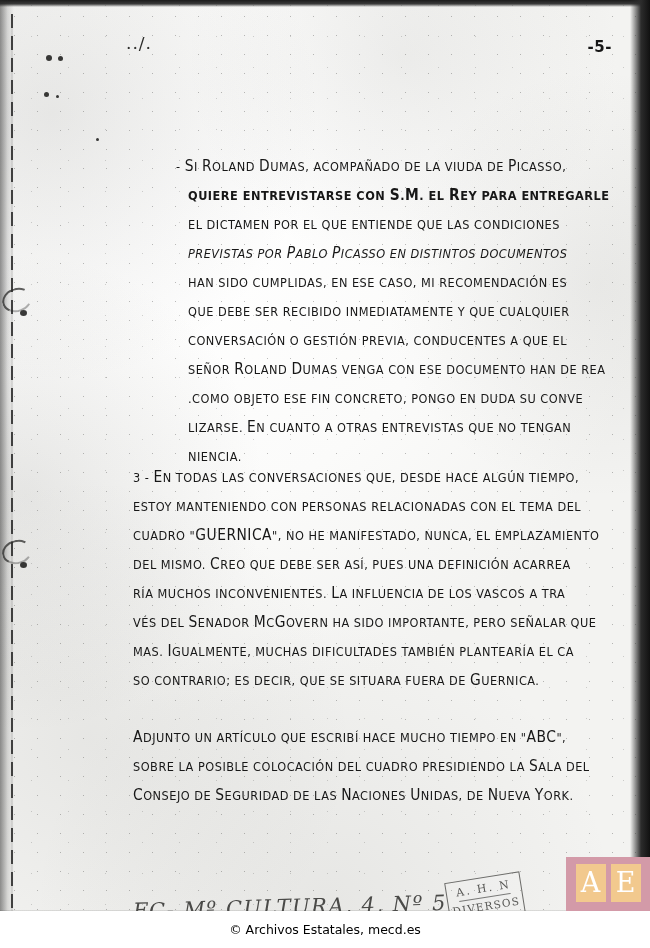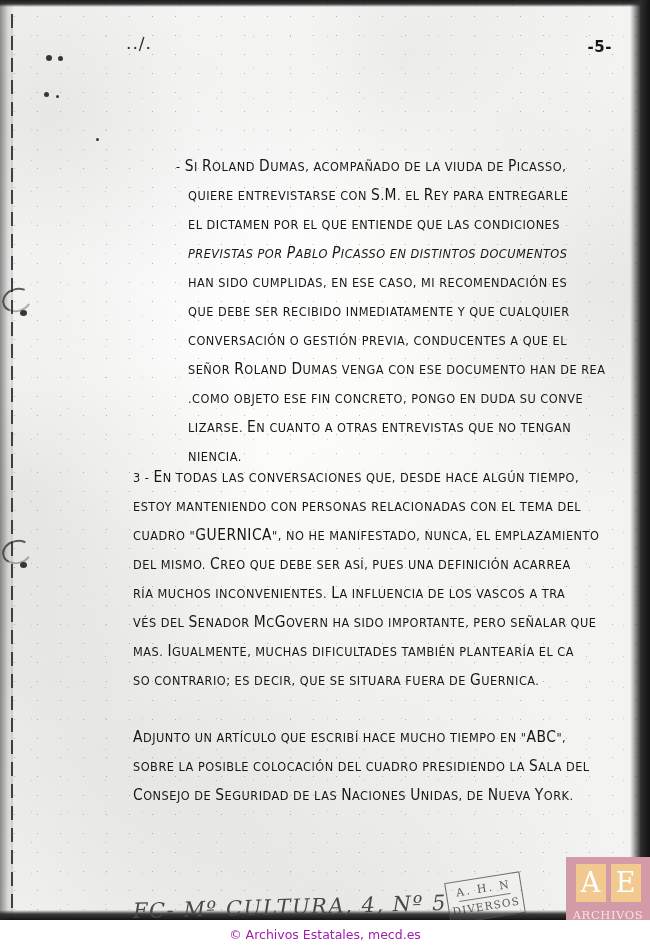--- a/index.html
+++ b/index.html
@@ -227,23 +227,23 @@
     left: 6px;
     color: #d8b36a;
     font-size: 9px;
     letter-spacing: 1px;
   }
 
   
   .footer {
     position: absolute;
     left: 0; bottom: 0;
-    width: 650px; height: 28px;
+    width: 650px; height: 37px;
     background: #ffffff;
-    color: #a21caf;
+    color: #000000;
     font-family: "DejaVu Sans", sans-serif;
     font-size: 12.5px;
     display: flex;
     align-items: center;
     justify-content: center;
   }
 </style>
 </head>
 <body>
 
@@ -268,21 +268,21 @@
   <div class="blot b5"></div>
   <div class="blot b6"></div>
   <div class="blot b7"></div>
 
   <div class="corner-mark">../.</div>
   <div class="page-num">-5-</div>
 
   <div id="body-text">
       <div class="para" style="left: 188px; top: 152px;">
         <div class="typed line" style="position: relative; left: -12px;"><span>- </span><span class="sc">S</span><span>i </span><span class="sc">R</span><span>oland </span><span class="sc">D</span><span>umas, acompañado de la viuda de </span><span class="sc">P</span><span>icasso,</span></div>
-        <div class="typed line" style="position: relative; left: 0px;"><span>quiere entrevistarse con </span><span class="sc">S</span><span>.</span><span class="sc">M</span><span>. el </span><span class="sc">R</span><span>ey para entregarle</span></div>
+        <div class="typed line" style="position: relative; left: 0px; font-weight: bold;"><span>quiere entrevistarse con </span><span class="sc">S</span><span>.</span><span class="sc">M</span><span>. el </span><span class="sc">R</span><span>ey para entregarle</span></div>
         <div class="typed line" style="position: relative; left: 0px;"><span>el dictamen por el que entiende que las condiciones</span></div>
         <div class="typed line" style="position: relative; left: 0px; font-style: italic;"><span>previstas por </span><span class="sc">P</span><span>ablo </span><span class="sc">P</span><span>icasso en distintos documentos</span></div>
         <div class="typed line" style="position: relative; left: 0px;"><span>han sido cumplidas, en ese caso, mi recomendación es</span></div>
         <div class="typed line" style="position: relative; left: 0px;"><span>que debe ser recibido inmediatamente y que cualquier</span></div>
         <div class="typed line" style="position: relative; left: 0px;"><span>conversación o gestión previa, conducentes a que el</span></div>
         <div class="typed line" style="position: relative; left: 0px;"><span>señor </span><span class="sc">R</span><span>oland </span><span class="sc">D</span><span>umas venga con ese documento han de rea</span></div>
         <div class="typed line" style="position: relative; left: 0px;"><span>.como objeto ese fin concreto, pongo en duda su conve</span></div>
         <div class="typed line" style="position: relative; left: 0px;"><span>lizarse. </span><span class="sc">E</span><span>n cuanto a otras entrevistas que no tengan</span></div>
         <div class="typed line" style="position: relative; left: 0px;"><span>niencia.</span></div>
       </div>

